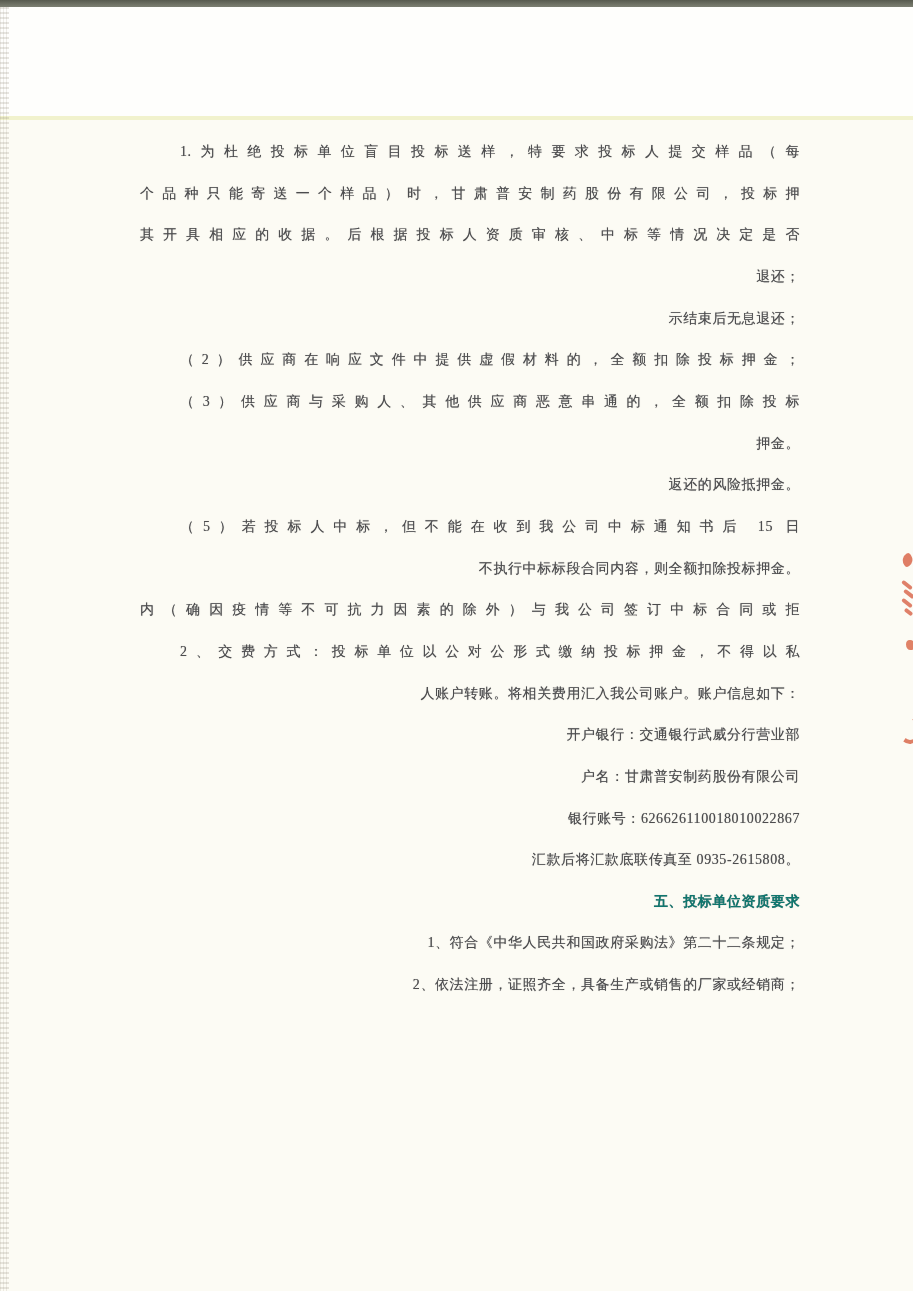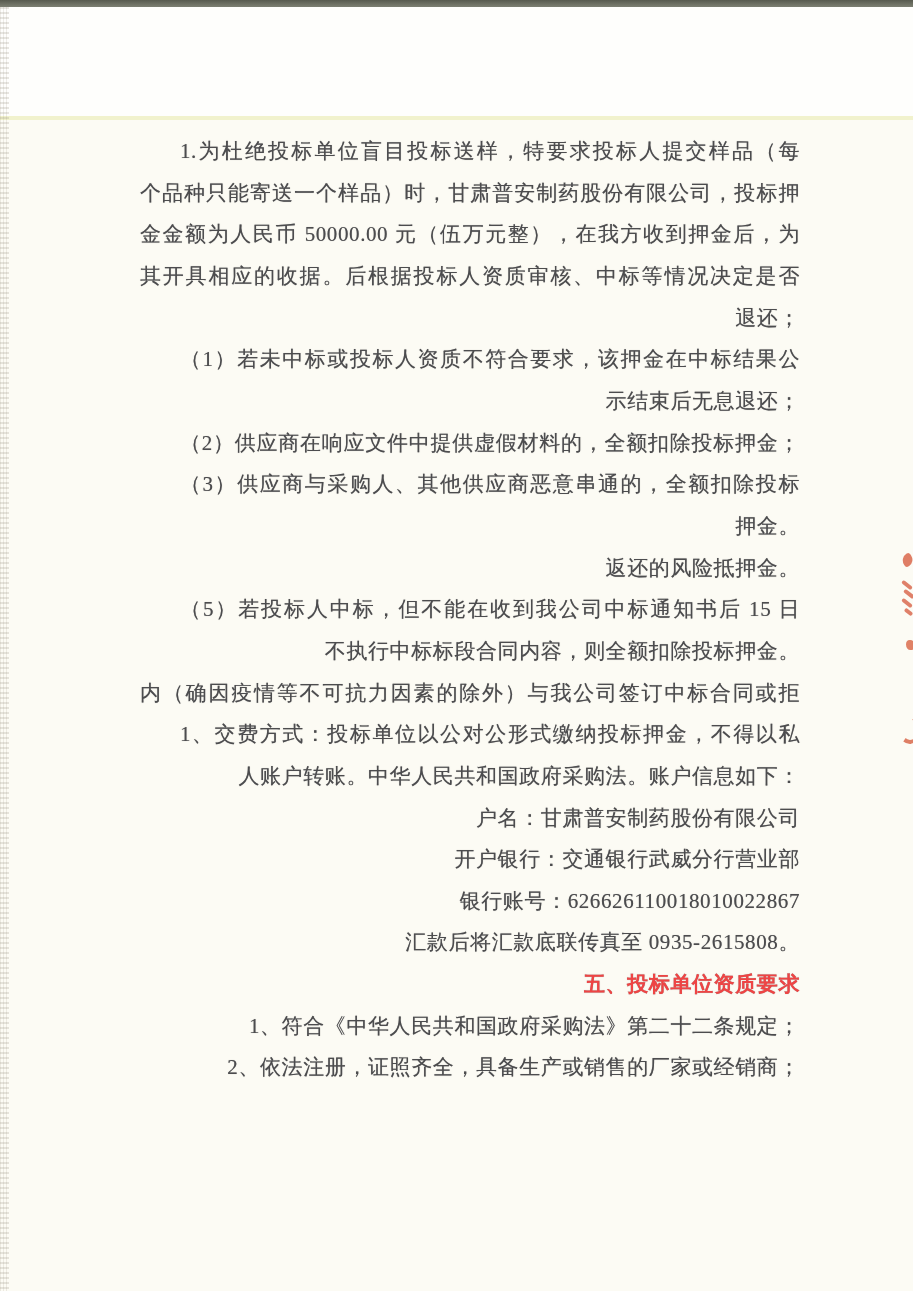--- a/index.html
+++ b/index.html
@@ -28,37 +28,37 @@
       repeating-linear-gradient(to bottom,
         rgba(148, 142, 126, 0.22) 0 2px,
         rgba(255, 255, 255, 0) 2px 5px),
       repeating-linear-gradient(to right,
         rgba(160, 152, 135, 0.18) 0 1px,
         rgba(255, 255, 255, 0) 1px 3px);
   }
   .content {
     position: absolute; left: 140px; top: 131px; width: 660px;
     color: #4c4c4e;
-    font-size: 21px;
+    font-size: 14px;
     letter-spacing: 0.6px;
     text-shadow: 0 0 0.7px rgba(84, 84, 86, 0.65);
   }
   .line {
     height: 41.66px;
     line-height: 41.66px;
     white-space: nowrap;
     text-align: right;
   }
   .line.fill {
     text-align: justify;
     text-align-last: justify;
     text-justify: inter-ideograph;
   }
   .line.indent { text-indent: 40px; }
-  .line.bold { font-weight: bold; color: #ef4444; }
+  .line.bold { font-weight: bold; color: #0f766e; }
   .stamp i { position: absolute; display: block; }
   .stamp .f-leaf {
     left: 902px; top: 554px; width: 11px; height: 12px;
     background: #dc7055; border-radius: 75% 25% 70% 30%;
     transform: rotate(-32deg); opacity: 0.9;
   }
   .stamp .f-s1, .stamp .f-s2, .stamp .f-s3, .stamp .f-s4 {
     width: 12px; height: 4px; background: #d96a50;
     border-radius: 2px; transform: rotate(38deg); opacity: 0.85;
   }
@@ -83,36 +83,34 @@
 
 <div class="scan">
   <div class="top-bar"></div>
   <div class="top-margin"></div>
   <div class="fold-line"></div>
   <div class="left-edge"></div>
 
   <div class="content" id="document-body">
       <div class="line indent fill">1.为杜绝投标单位盲目投标送样，特要求投标人提交样品（每</div>
       <div class="line fill">个品种只能寄送一个样品）时，甘肃普安制药股份有限公司，投标押</div>
-      <div class="line fill">金金额为人民币 50000.00 元（伍万元整），在我方收到押金后，为</div>
       <div class="line fill">其开具相应的收据。后根据投标人资质审核、中标等情况决定是否</div>
       <div class="line">退还；</div>
-      <div class="line indent fill">（1）若未中标或投标人资质不符合要求，该押金在中标结果公</div>
       <div class="line">示结束后无息退还；</div>
       <div class="line indent fill">（2）供应商在响应文件中提供虚假材料的，全额扣除投标押金；</div>
       <div class="line indent fill">（3）供应商与采购人、其他供应商恶意串通的，全额扣除投标</div>
       <div class="line">押金。</div>
       <div class="line">返还的风险抵押金。</div>
       <div class="line indent fill">（5）若投标人中标，但不能在收到我公司中标通知书后 15 日</div>
       <div class="line">不执行中标标段合同内容，则全额扣除投标押金。</div>
       <div class="line fill">内（确因疫情等不可抗力因素的除外）与我公司签订中标合同或拒</div>
-      <div class="line indent fill">1、交费方式：投标单位以公对公形式缴纳投标押金，不得以私</div>
-      <div class="line">人账户转账。中华人民共和国政府采购法。账户信息如下：</div>
+      <div class="line indent fill">2、交费方式：投标单位以公对公形式缴纳投标押金，不得以私</div>
+      <div class="line">人账户转账。将相关费用汇入我公司账户。账户信息如下：</div>
+      <div class="line indent">开户银行：交通银行武威分行营业部</div>
       <div class="line indent">户名：甘肃普安制药股份有限公司</div>
-      <div class="line indent">开户银行：交通银行武威分行营业部</div>
       <div class="line indent">银行账号：626626110018010022867</div>
       <div class="line indent">汇款后将汇款底联传真至 0935-2615808。</div>
       <div class="line indent bold">五、投标单位资质要求</div>
       <div class="line indent">1、符合《中华人民共和国政府采购法》第二十二条规定；</div>
       <div class="line indent">2、依法注册，证照齐全，具备生产或销售的厂家或经销商；</div>
     </div>
 
   <div class="stamp">
     <i class="f-leaf"></i>
     <i class="f-s1"></i>

